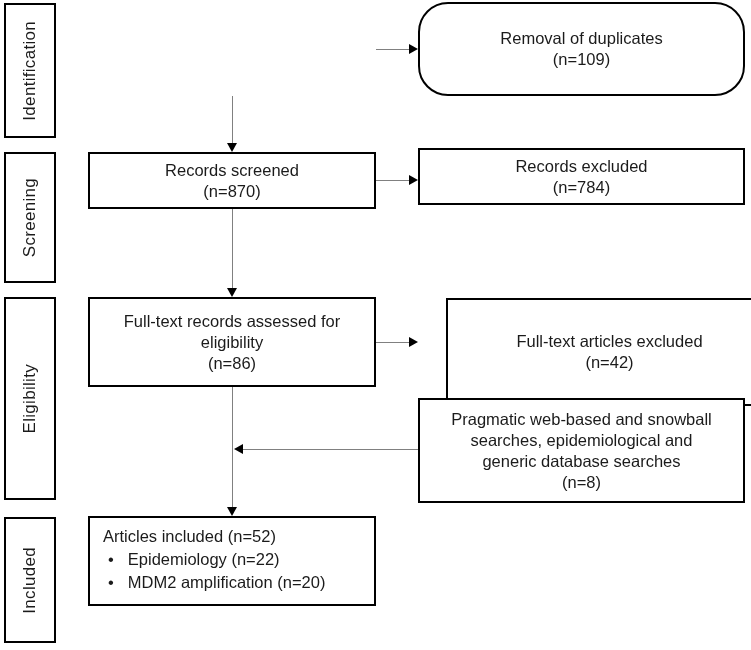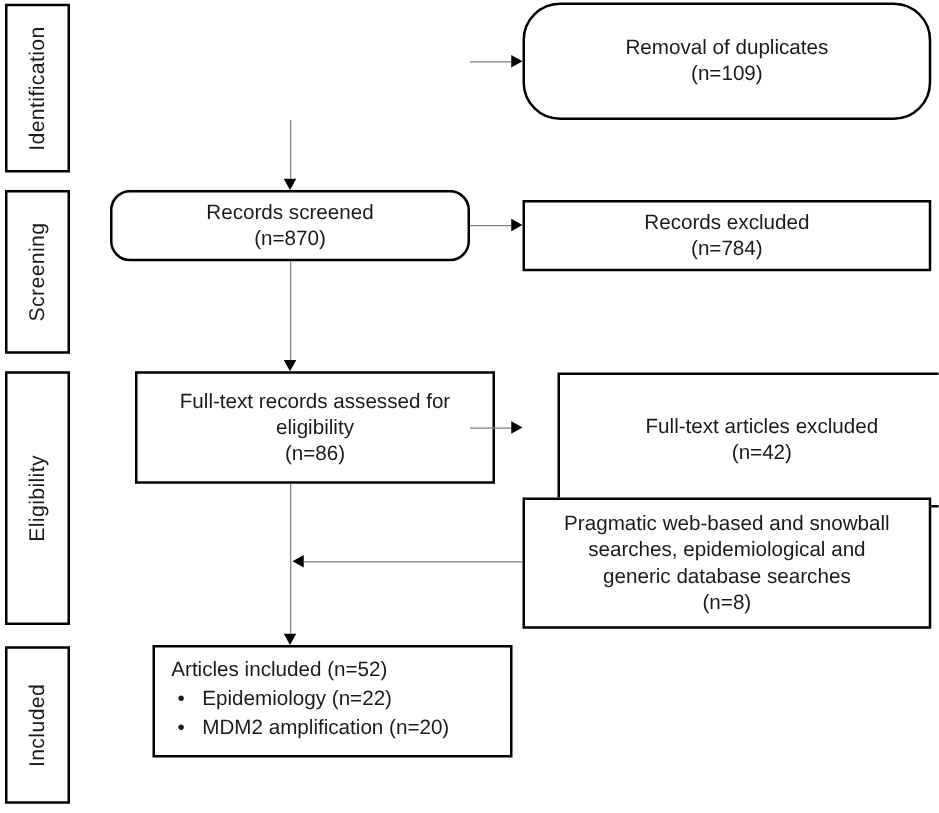--- a/index.html
+++ b/index.html
@@ -54,21 +54,20 @@
   .main-col  { left: 88px;  width: 288px; }
   .right-col { left: 418px; width: 327px; }
   
   .box.left-align {
     align-items: flex-start;
     justify-content: flex-start;
     text-align: left;
     flex-direction: column;
     padding: 7px 8px 0 13px;
     line-height: 23px;
-    margin-left: 34px;
   }
   .bullet-row {
     display: flex;
     margin-left: 5px;
   }
   .bullet-glyph {
     margin-right: 14px;
   }
   
   .hline {
@@ -113,46 +112,46 @@
   <div class="stage" style="top:152px; height:131px;">
     <span class="stage-text">Screening</span>
   </div>
   <div class="stage" style="top:297px; height:203px;">
     <span class="stage-text">Eligibility</span>
   </div>
   <div class="stage" style="top:517px; height:126px;">
     <span class="stage-text">Included</span>
   </div>
 
-  <div class="box main-col" style="top:152px; height:57px;border-radius:16px;">
+  <div class="box main-col" style="top:152px; height:57px;">
     <span class="box-text">Records screened
 (n=870)</span>
   </div>
-  <div class="box main-col" style="top:297px; height:90px;margin-left:20px;">
+  <div class="box main-col" style="top:297px; height:90px;">
     <span class="box-text">Full-text records assessed for
 eligibility
 (n=86)</span>
   </div>
   <div class="box main-col left-align" style="top:516px; height:90px;">
     <span class="box-text">Articles included (n=52)</span>
     <span class="bullet-row">
       <span class="bullet-glyph">•</span>
       <span>Epidemiology (n=22)</span>
     </span>
     <span class="bullet-row">
       <span class="bullet-glyph">•</span>
       <span>MDM2 amplification (n=20)</span>
     </span>
   </div>
 
   <div class="box right-col" style="top:2px; height:94px;border-radius:30px;">
     <span class="box-text">Removal of duplicates
 (n=109)</span>
   </div>
-  <div class="box right-col" style="top:160px; height:57px;">
+  <div class="box right-col" style="top:148px; height:57px;">
     <span class="box-text">Records excluded
 (n=784)</span>
   </div>
   <div class="box right-col" style="top:298px; height:108px;margin-left:28px;">
     <span class="box-text">Full-text articles excluded
 (n=42)</span>
   </div>
   <div class="box right-col" style="top:398px; height:105px;align-items:center;">
     <span class="box-text">Pragmatic web-based and snowball
 searches, epidemiological and

